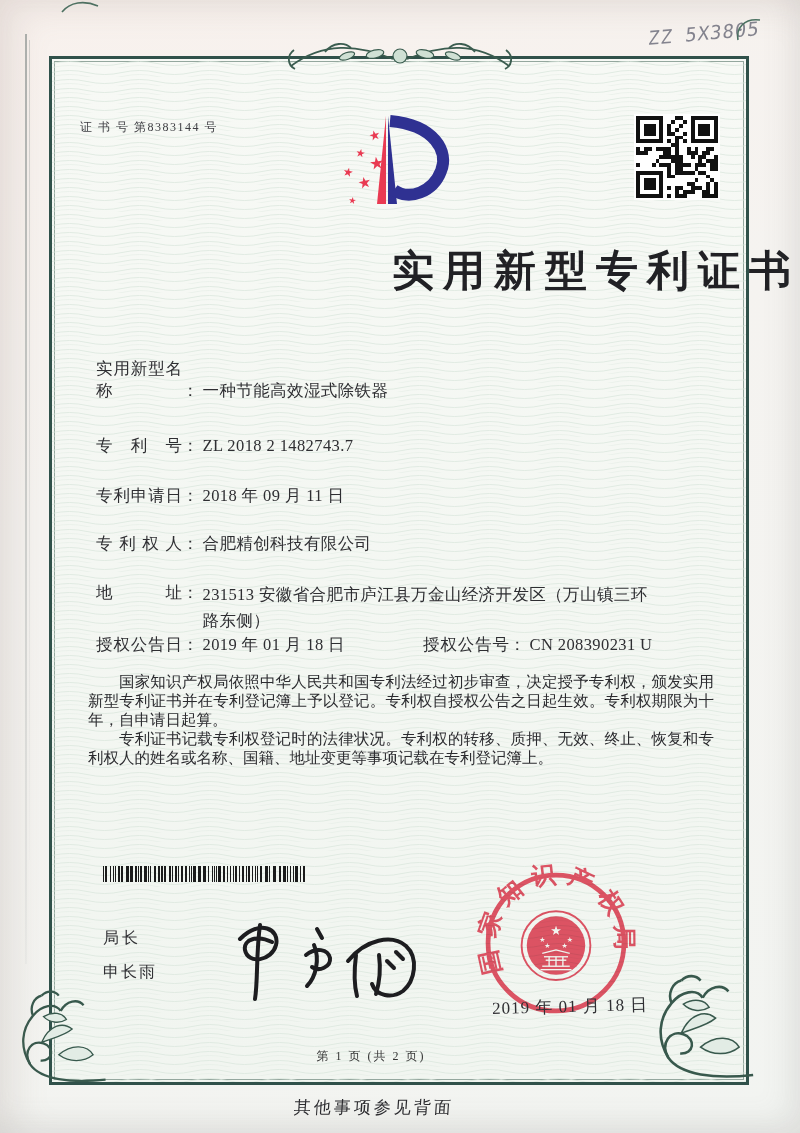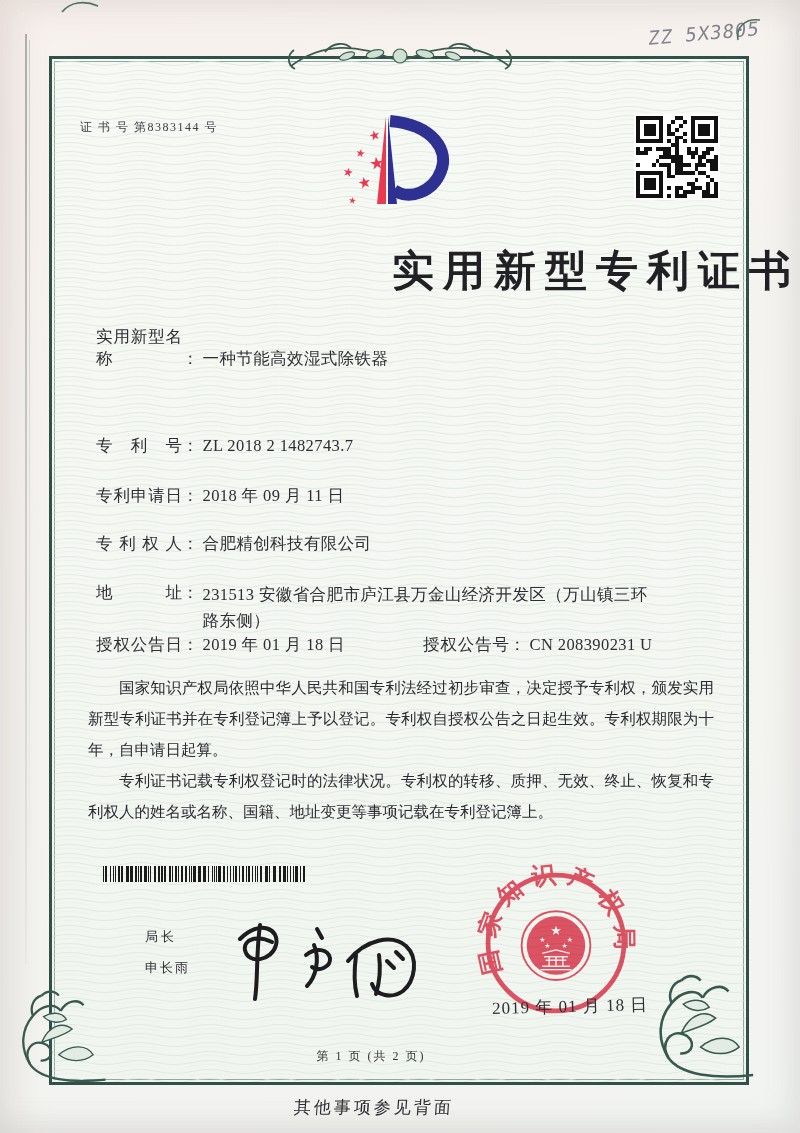--- a/index.html
+++ b/index.html
@@ -21,29 +21,29 @@
   .abs{position:absolute;}
   .cert-no{left:80px;top:119px;font-size:12px;letter-spacing:1.5px;color:#3d3d42;z-index:2;}
   .title{left:0;right:0;top:243px;text-align:right;font-size:42px;font-weight:600;
     letter-spacing:9px;padding-left:9px;color:#212125;z-index:2;}
 
   .field{position:absolute;left:96px;font-size:16.5px;color:#2e2e32;width:620px;z-index:2;}
   .flabel{display:inline-block;width:86px;text-align:justify;text-align-last:justify;}
   .fvalue{margin-left:4px;letter-spacing:.4px;}
   .addr .fvalue{display:inline-block;width:447px;vertical-align:top;line-height:26px;}
   .grp2{position:absolute;left:327px;top:0;}
-  .f1{top:326px}.f2{top:388px}.f3{top:435px}.f4{top:485px}.f5{top:533px}.f6{top:582px}.f7{top:634px}
-
-  .paras{position:absolute;left:88px;top:672px;width:626px;font-size:15.5px;line-height:31px;
+  .f1{top:358px}.f2{top:388px}.f3{top:435px}.f4{top:485px}.f5{top:533px}.f6{top:582px}.f7{top:634px}
+
+  .paras{position:absolute;left:88px;top:672px;width:626px;font-size:15.5px;line-height:19px;
     text-align:justify;color:#2b2b2f;z-index:2;}
   .paras p{margin:0;text-indent:2em;}
 
   .barcode{position:absolute;left:103px;top:866px;width:204px;height:16px;z-index:2;}
   .signer{position:absolute;left:103px;top:928px;z-index:2;color:#2f2f33;
-    font-family:Liberation Sans, sans-serif;font-size:13px;letter-spacing:3px;margin-left:42px;}
+    font-family:Liberation Sans, sans-serif;font-size:16px;letter-spacing:3px;}
   .signer .name{margin-top:13px;letter-spacing:2px;text-align:right;}
   .signature{position:absolute;left:216px;top:903px;z-index:2;}
   .seal{position:absolute;left:470px;top:857px;width:172px;height:172px;z-index:2;mix-blend-mode:multiply;}
   .seal-date{position:absolute;left:492px;top:995px;font-size:17px;letter-spacing:1px;color:#2f2f33;
     transform:rotate(-1.5deg);z-index:3;}
   .pagenum{position:absolute;left:371px;top:1048px;transform:translateX(-50%);
     font-size:12px;letter-spacing:2px;color:#333;z-index:2;}
   .backnote{position:absolute;left:374px;top:1096px;transform:translateX(-50%) skewX(-4deg);
     font-size:17px;letter-spacing:3px;color:#2c2c30;z-index:2;}
   .note{position:absolute;left:648px;top:22px;font-family:"DejaVu Sans Mono",monospace;

